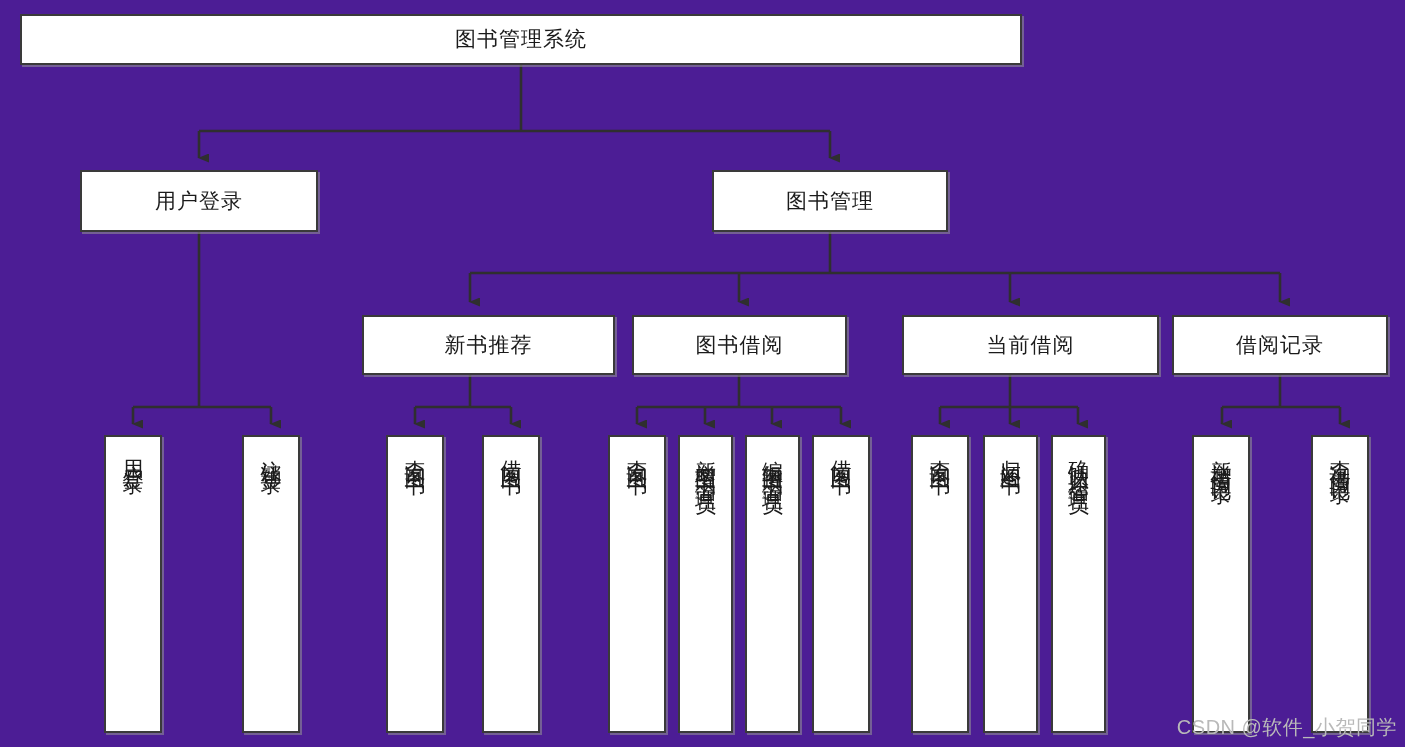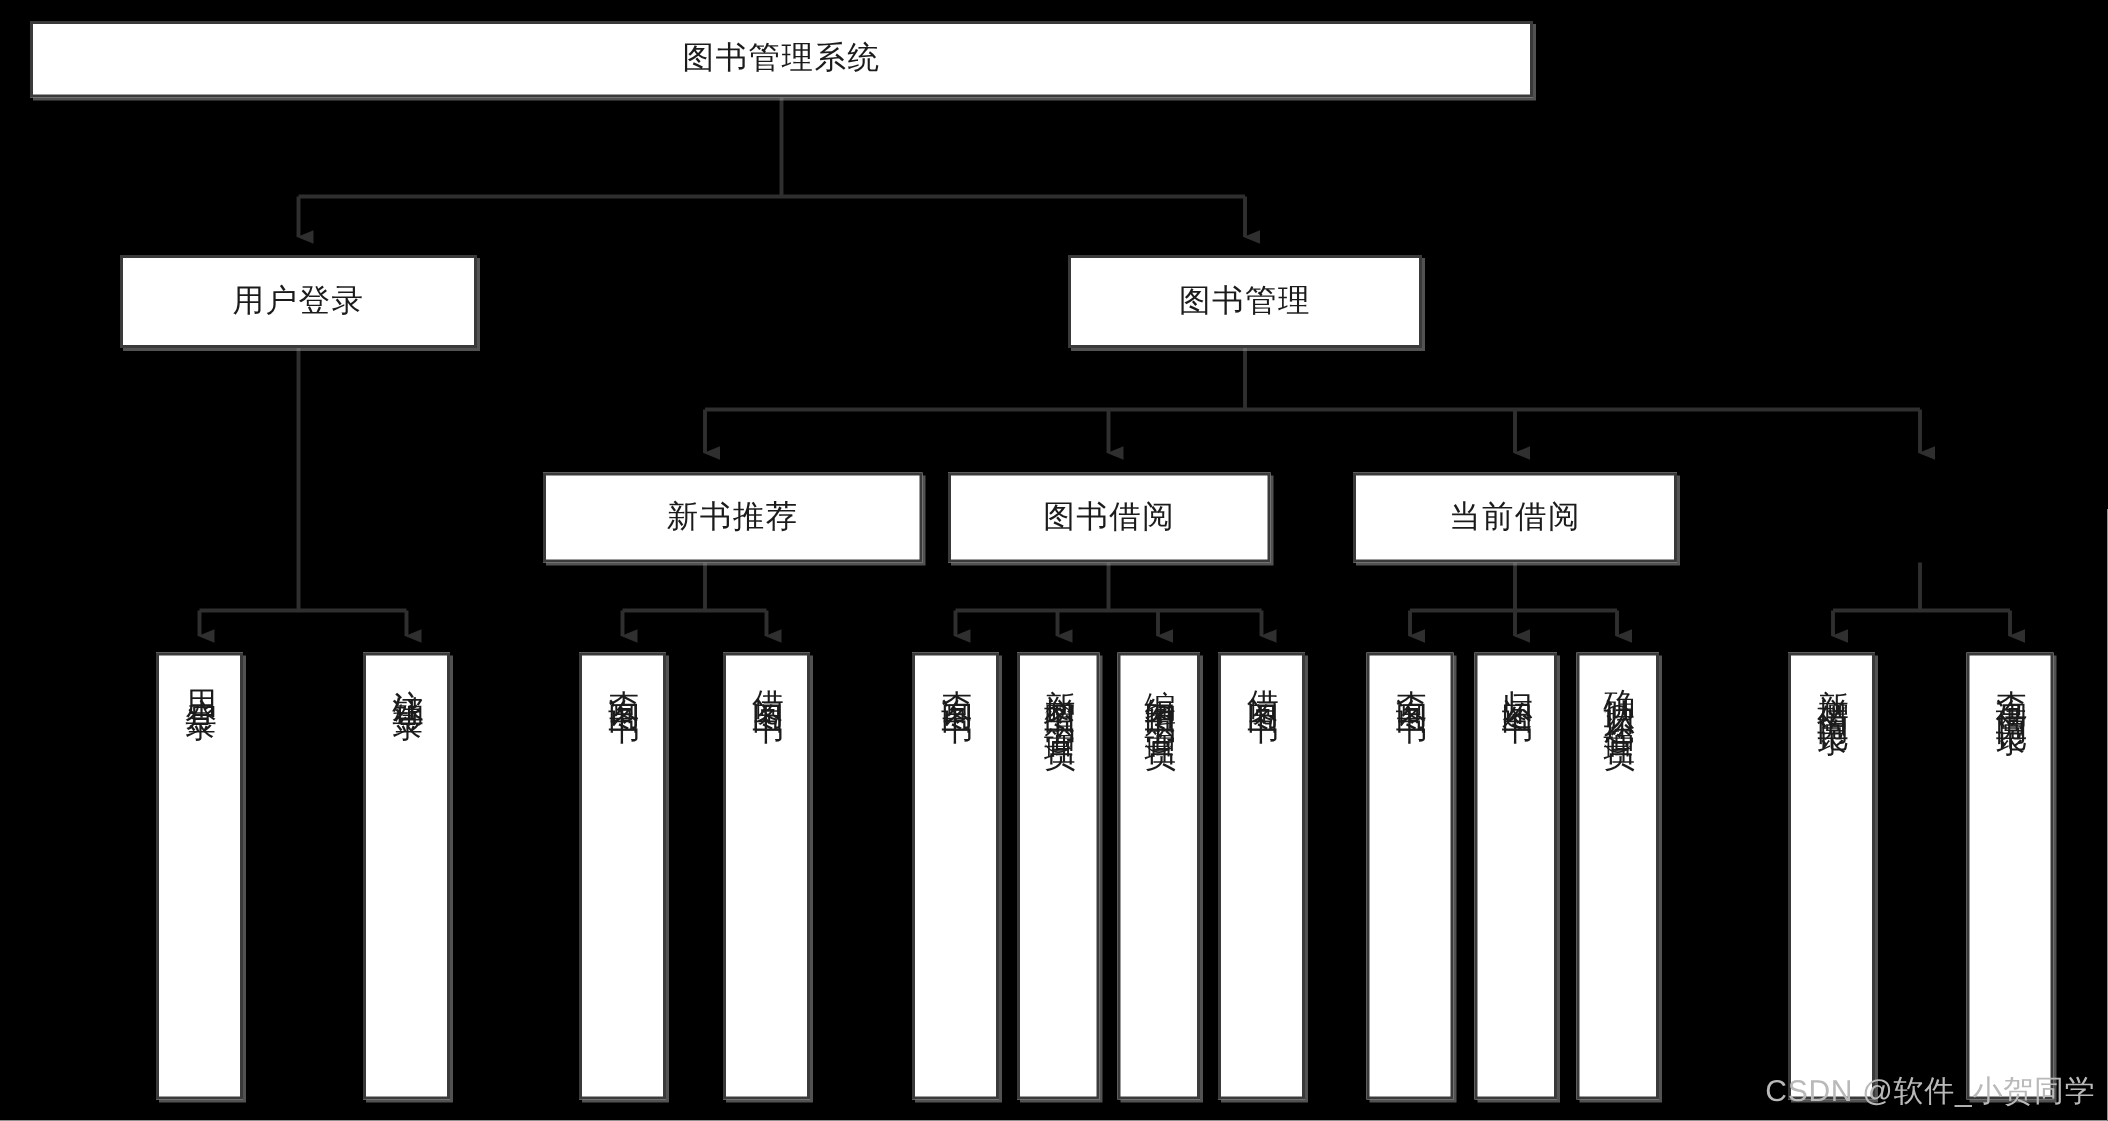--- a/index.html
+++ b/index.html
@@ -7,21 +7,21 @@
     padding: 0;
     background: #ffffff;
   }
   body {
     font-family: "Liberation Sans", "DejaVu Sans", sans-serif;
   }
   #canvas {
     position: relative;
     width: 1405px;
     height: 747px;
-    background: #000000;
+    background: #4c1d95;
     overflow: hidden;
   }
   svg.wires {
     position: absolute;
     left: 0;
     top: 0;
     width: 1405px;
     height: 747px;
   }
   .node {
@@ -130,22 +130,25 @@
   <div class="node" style="left:712px; top:170px; width:236px; height:62px;text-align:center;">
     <span class="node-label">图书管理</span>
   </div>
 
   <div class="node" style="left:362px; top:315px; width:253px; height:60px;">
     <span class="node-label">新书推荐</span>
   </div>
   <div class="node" style="left:632px; top:315px; width:215px; height:60px;">
     <span class="node-label">图书借阅</span>
   </div>
-  <div class="node" style="left:902px; top:315px; width:216px; height:60px;">
+  <div class="node" style="left:902px; top:315px; width:257px; height:60px;">
     <span class="node-label">当前借阅</span>
+  </div>
+  <div class="node" style="left:1172px; top:315px; width:216px; height:60px;">
+    <span class="node-label">借阅记录</span>
   </div>
 
   <div class="node leaf" style="left:104px; top:435px; width:58px; height:298px;">
     <span class="node-label">用户登录</span>
   </div>
   <div class="node leaf" style="left:242px; top:435px; width:58px; height:298px;">
     <span class="node-label">注销登录</span>
   </div>
 
   <div class="node leaf" style="left:386px; top:435px; width:58px; height:298px;">

